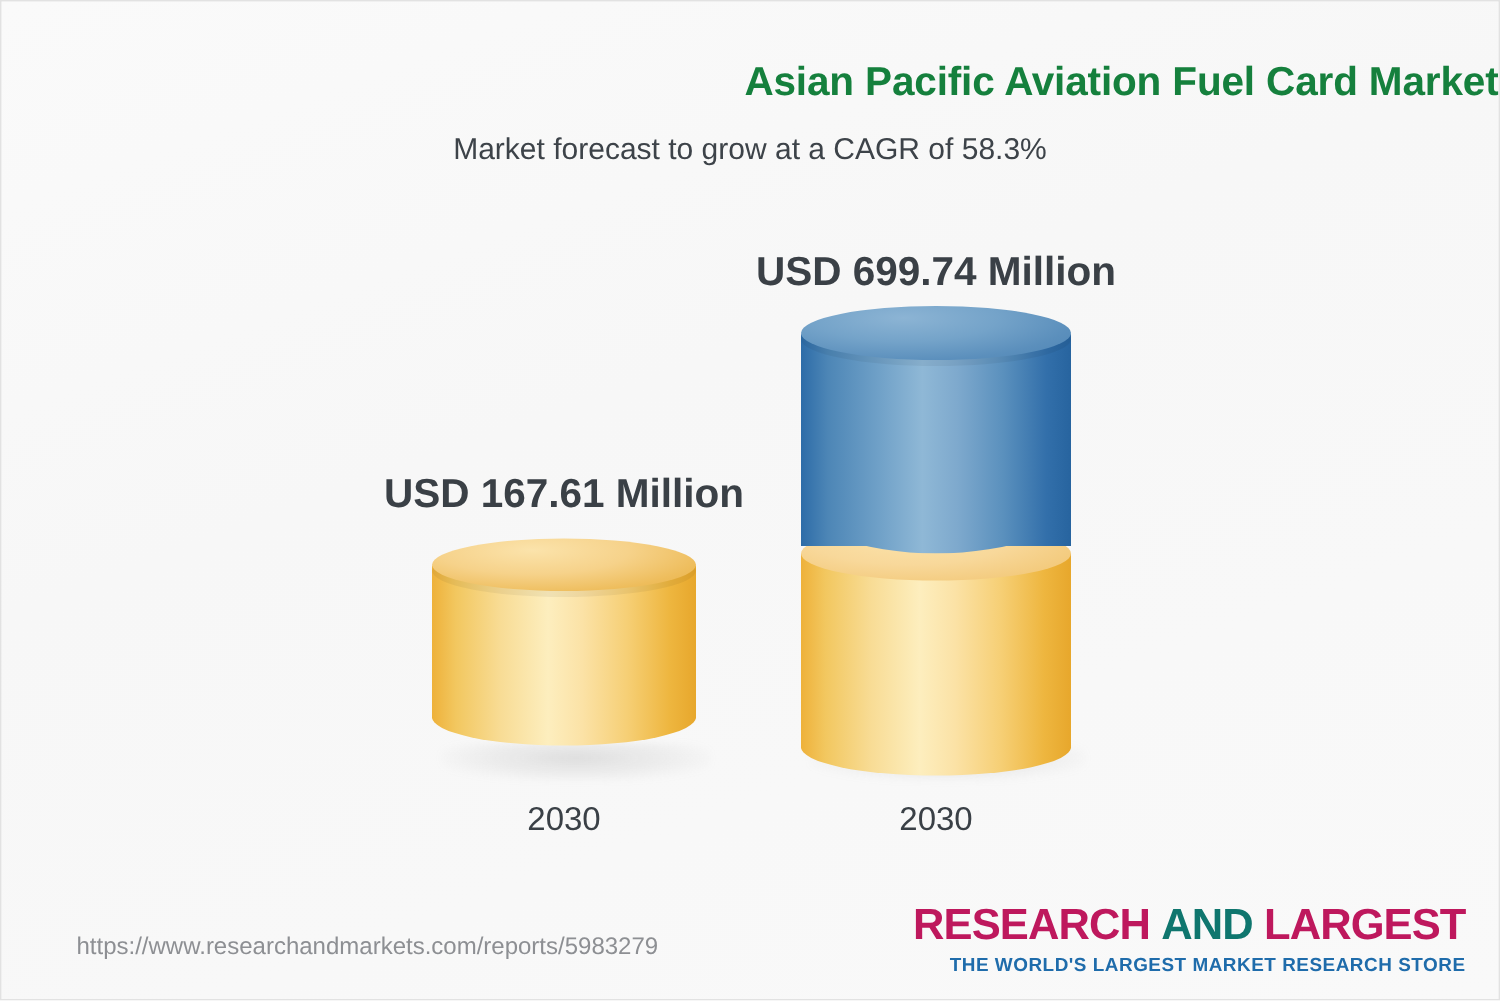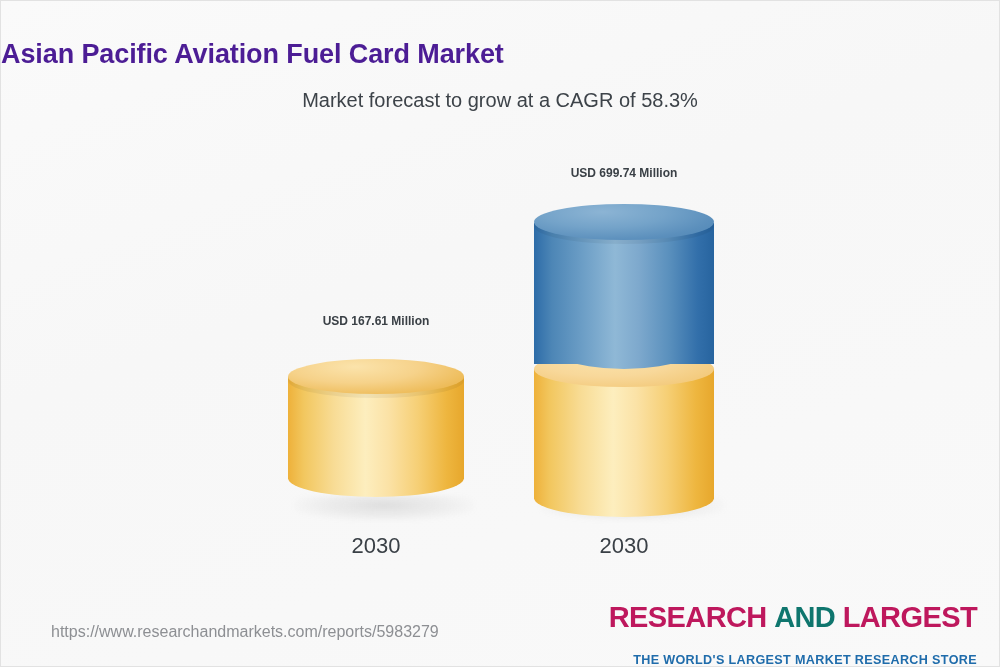--- a/index.html
+++ b/index.html
@@ -22,39 +22,39 @@
   .inner-bg {
     position: absolute;
     left: 0; top: 0; right: 0; bottom: 0;
     background: linear-gradient(160deg, #fafafa 0%, #f7f7f7 40%, #f9f9f9 100%);
   }
   
   .title {
     position: absolute;
     left: 0; right: 0;
     top: 38px;
-    text-align: left;
+    text-align: right;
     font-size: 27px;
     font-weight: bold;
-    color: #4c1d95;
+    color: #15803d;
     letter-spacing: -0.1px;
   }
   .subtitle {
     position: absolute;
     left: 0; right: 0;
     top: 88px;
     text-align: center;
     font-size: 20px;
     color: #3d4349;
   }
   
   .value-label {
     position: absolute;
     text-align: center;
-    font-size: 12px;
+    font-size: 27px;
     font-weight: bold;
     color: #3a4046;
     white-space: nowrap;
   }
   .value-label.left  { left: 215px; width: 320px; top: 313px; }
   .value-label.right { left: 463px; width: 320px; top: 165px; }
 
   
   .year-label {
     position: absolute;
@@ -169,21 +169,21 @@
   }
   .logo-main {
     font-size: 29px;
     font-weight: bold;
     letter-spacing: -0.6px;
     white-space: nowrap;
   }
   .logo-main .blue { color: #be185d; margin-top: 40px; }
   .logo-main .gold { color: #0f766e; }
   .logo-tag {
-    margin-top: 22px;
+    margin-top: 5px;
     font-size: 12.6px;
     font-weight: bold;
     color: #1f6cab;
     letter-spacing: 0.35px;
     white-space: nowrap;
   }
 </style>
 </head>
 <body>
 

